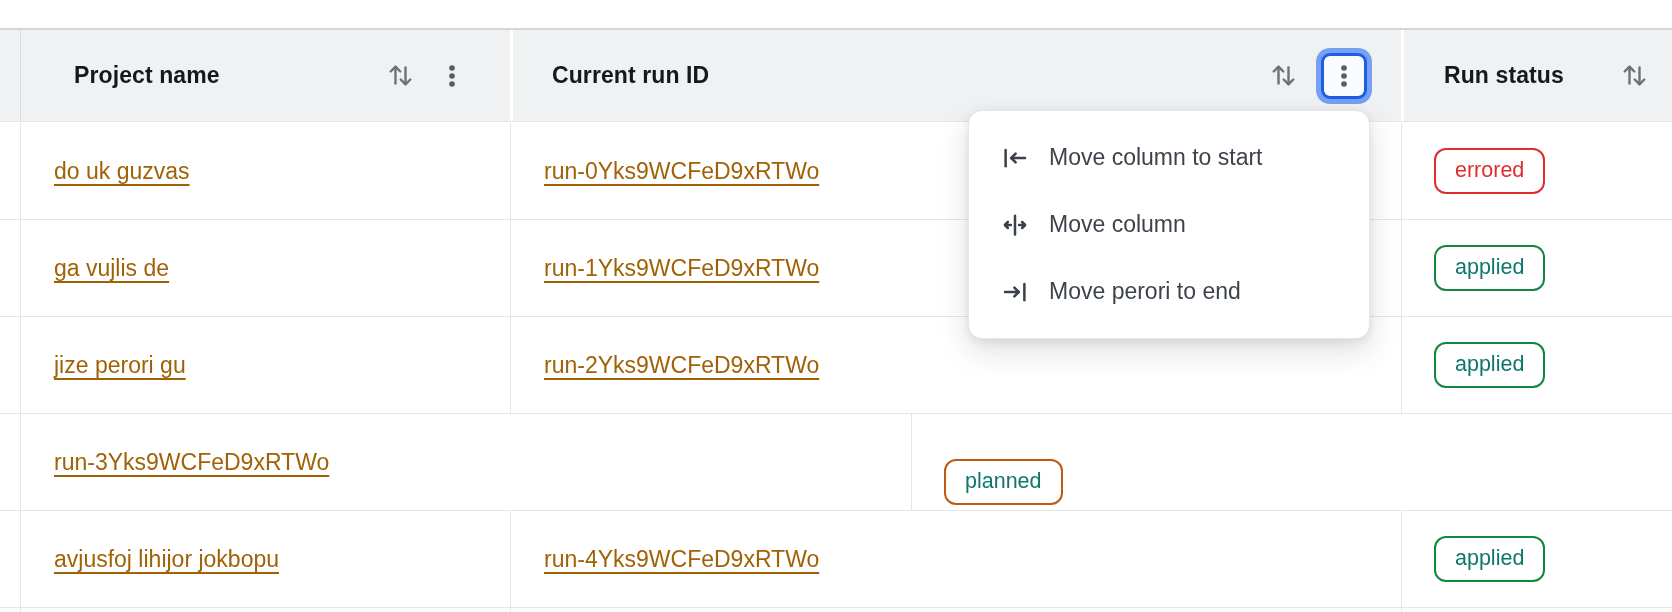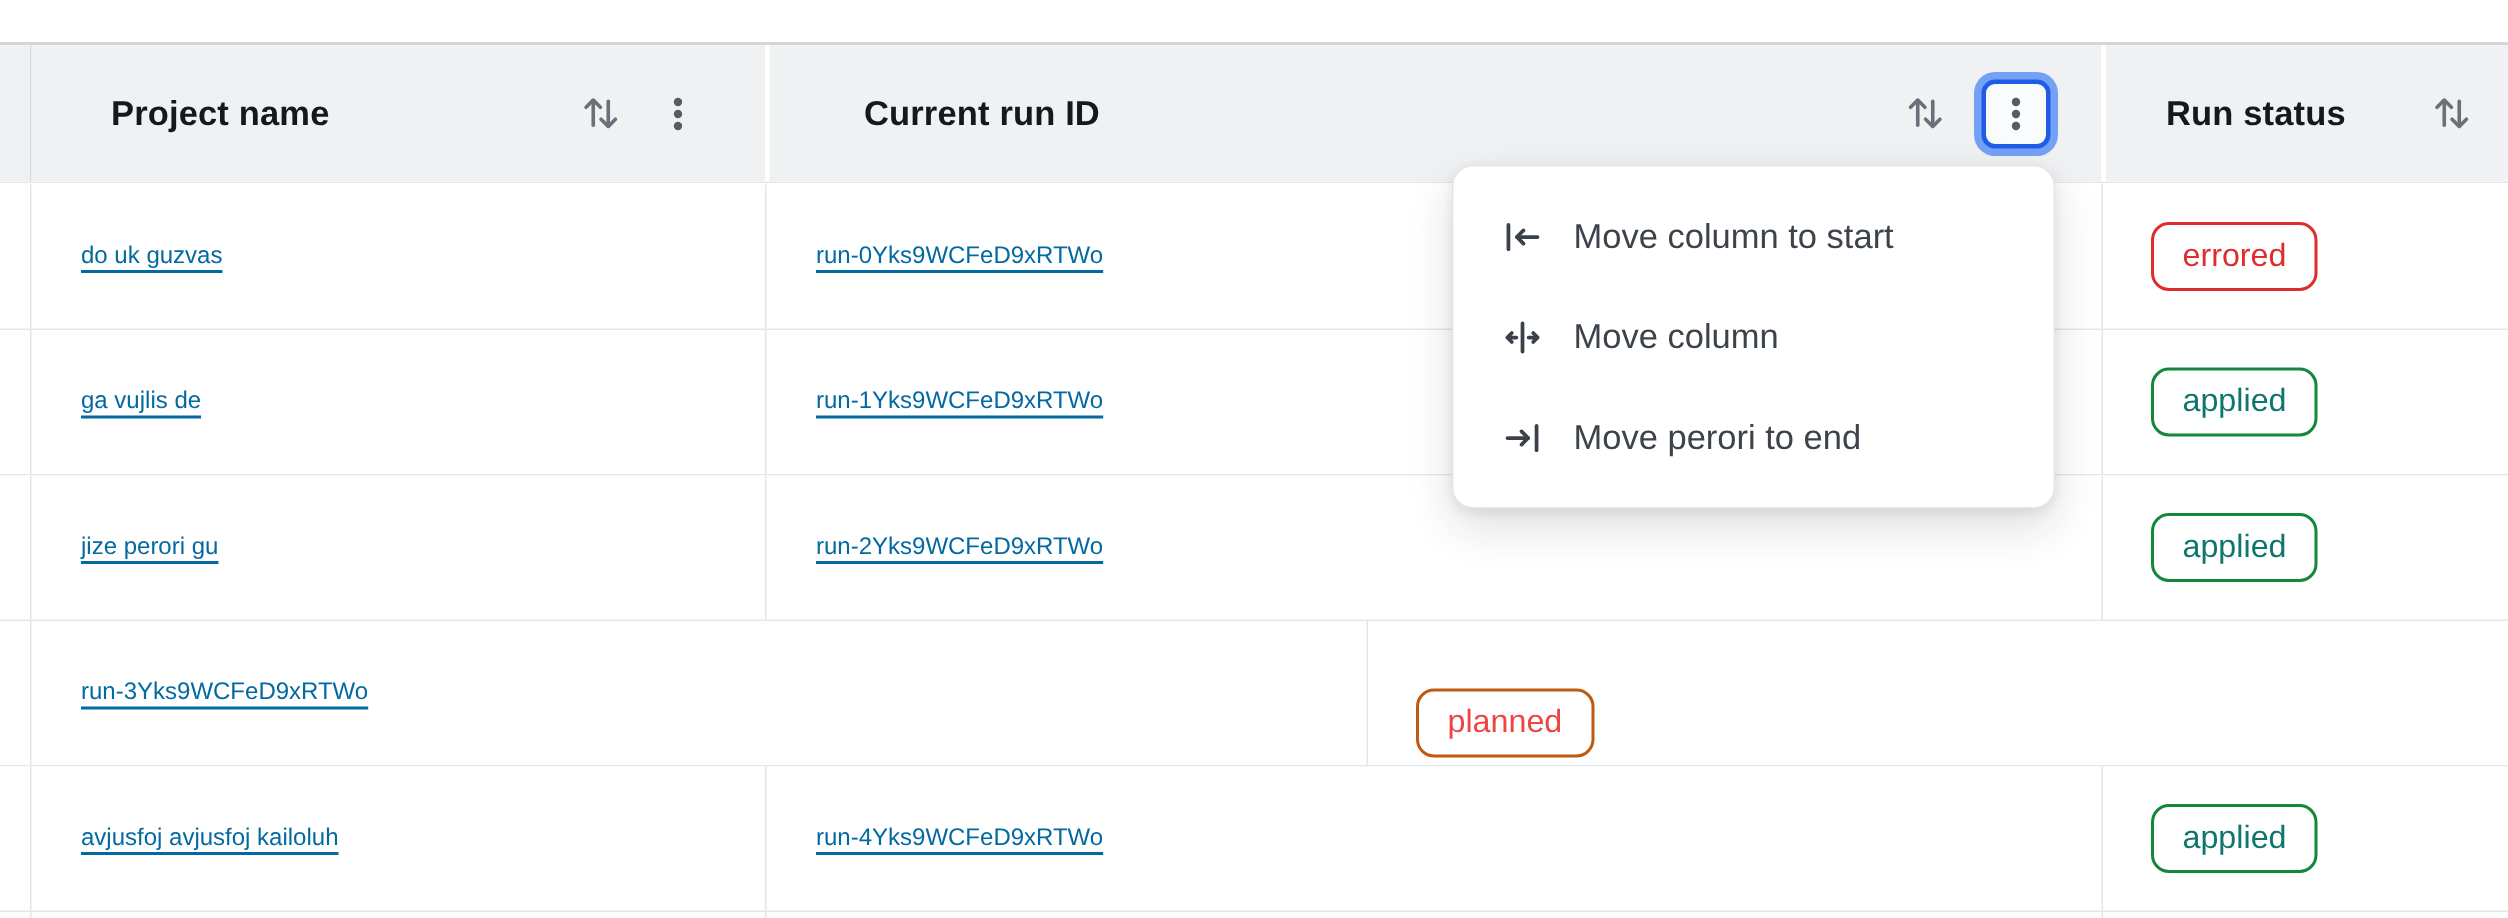--- a/index.html
+++ b/index.html
@@ -35,21 +35,21 @@
     display: flex;
     align-items: center;
     height: 100%;
   }
   .hcell.gutter {
     width: 21px;
     border-right: 1px solid #d8dadd;
   }
   .hcell.c1 { width: 489px; padding-left: 33px; padding-right: 48px; }
   .hgap { width: 3px; background: #ffffff; height: 100%; }
-  .hcell.c2 { width: 888px; padding-left: 43px; padding-right: 34px; }
+  .hcell.c2 { width: 888px; padding-left: 19px; padding-right: 34px; }
   .hcell.c3 { flex: 1; padding-left: 20px; padding-right: 22px; justify-content: space-between; }
 
   .hlabel {
     font-size: 23px;
     font-weight: 700;
     color: #15181c;
     letter-spacing: 0.1px;
     white-space: nowrap;
     margin-left: 20px;
   }
@@ -87,42 +87,42 @@
     background: #ffffff;
   }
   .row.partial { height: 5px; border-bottom: none; }
   .cell { display: flex; align-items: center; height: 100%; }
   .cell.gutter { width: 21px; border-right: 1px solid #e4e6e9; }
   .cell.c1 { width: 490px; border-right: 1px solid #e4e6e9; padding-left: 33px; }
   .cell.c2 { width: 891px; border-right: 1px solid #e4e6e9; padding-left: 33px; }
   .cell.c3 { flex: 1; padding-left: 32px; }
 
   .link {
-    font-size: 16px;
-    color: #0369a1;
+    font-size: 23px;
+    color: #a16207;
     text-decoration: underline;
     text-decoration-thickness: 2px;
     text-underline-offset: 5px;
     cursor: pointer;
     white-space: nowrap;
   }
 
   .badge {
     display: inline-block;
     font-size: 21.5px;
     line-height: 1;
     padding: 10px 19px 11px 19px;
     border-radius: 12px;
     border: 2px solid;
     background: #ffffff;
     white-space: nowrap;
   }
   .badge-errored { color: #df2d2d; border-color: #df2d2d; }
   .badge-applied { color: #0f766e; border-color: #13873c; }
-  .badge-planned { color: #ef4444; border-color: #bf5a12; margin-top: 40px; }
+  .badge-planned { color: #0f766e; border-color: #bf5a12; margin-top: 40px; }
 
   
   .context-menu {
     position: absolute;
     left: 968px; top: 110px;
     width: 402px;
     background: #ffffff;
     border: 1px solid #e4e6ea;
     border-radius: 14px;
     box-shadow: 0 12px 30px rgba(25, 29, 36, 0.14), 0 3px 8px rgba(25, 29, 36, 0.08);
@@ -262,21 +262,21 @@
     <div class="cell c2">
       <a href="#" class="link">run-3Yks9WCFeD9xRTWo</a>
     </div>
     <div class="cell c3">
       <span class="badge badge-planned">planned</span>
     </div>
   </div>
       <div class="row">
     <div class="cell gutter"></div>
     <div class="cell c1">
-      <a href="#" class="link">avjusfoj avjusfoj kailoluh</a>
+      <a href="#" class="link">avjusfoj lihijor jokbopu</a>
     </div>
     <div class="cell c2">
       <a href="#" class="link">run-4Yks9WCFeD9xRTWo</a>
     </div>
     <div class="cell c3">
       <span class="badge badge-applied">applied</span>
     </div>
   </div>
       <div class="row partial">
     <div class="cell gutter"></div>

